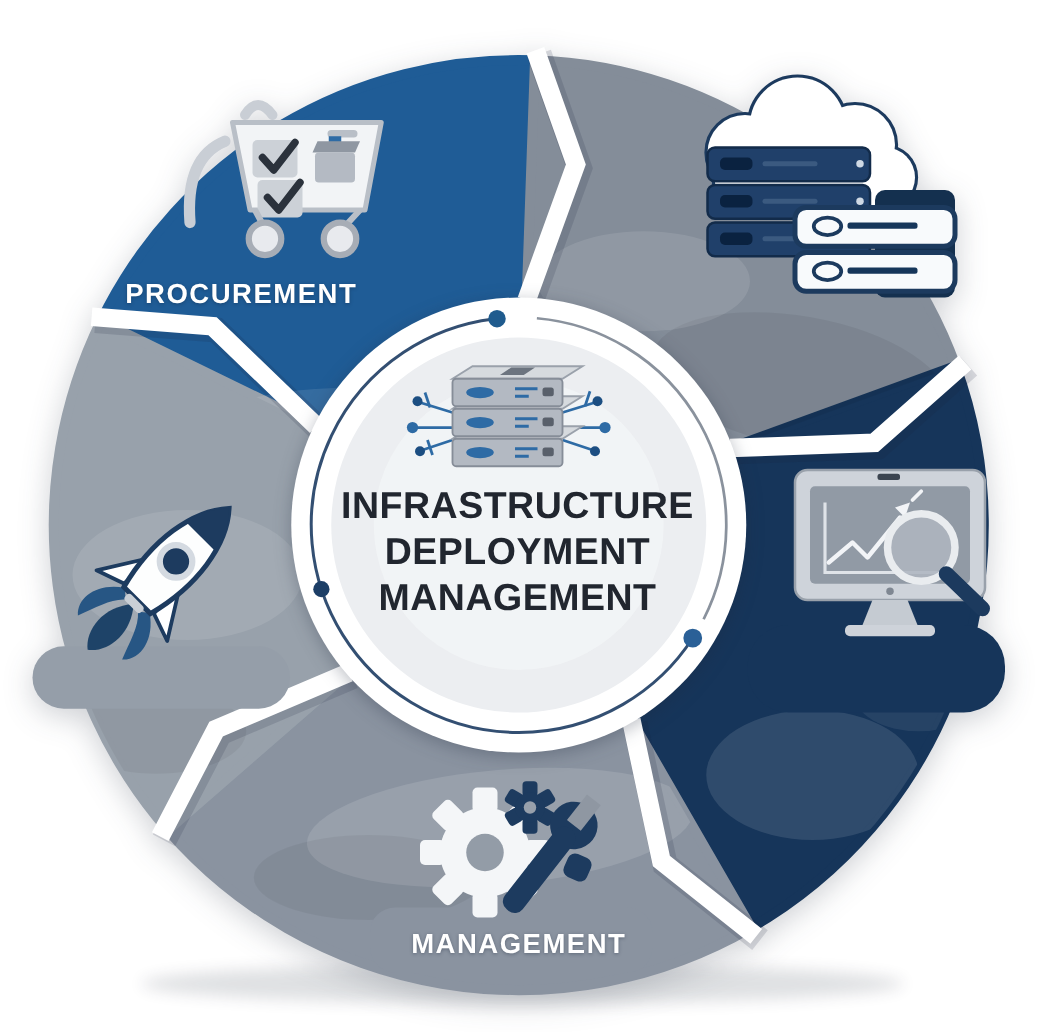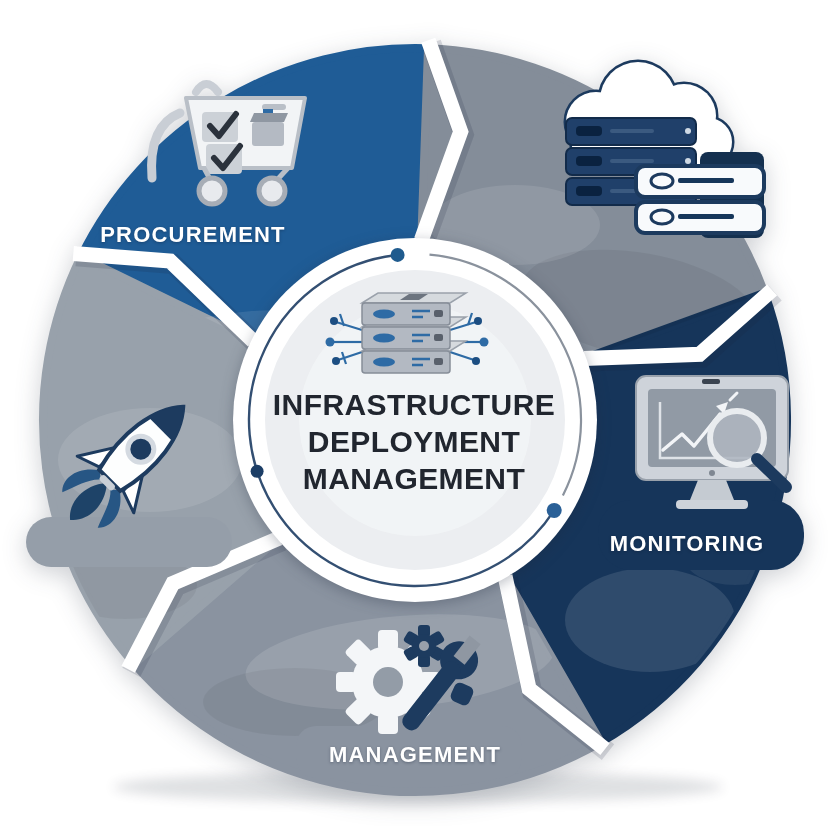--- a/index.html
+++ b/index.html
@@ -264,23 +264,20 @@
       <ellipse cx="384" cy="314" rx="11" ry="4.5" fill="#2e6ba5"></ellipse>
       <path d="M412,311 h18 M412,317 h11" stroke="#2e6ba5" stroke-width="2.5"></path>
       <rect x="434" y="310" width="9" height="7" rx="2" fill="#59606b"></rect>
     </g>
   </g>
 </svg>
 
 <div class="seg-label" style="left:88px;top:222px;">
   <span>PROCUREMENT</span>
 </div>
-<div class="seg-label" style="left:582px;top:531px;">
-  <span>MONITORING</span>
-</div>
 <div class="seg-label" style="left:310px;top:742px;">
   <span>MANAGEMENT</span>
 </div>
 
 <div class="center-title">
   <div>INFRASTRUCTURE</div>
   <div>DEPLOYMENT</div>
   <div>MANAGEMENT</div>
 </div>
 

